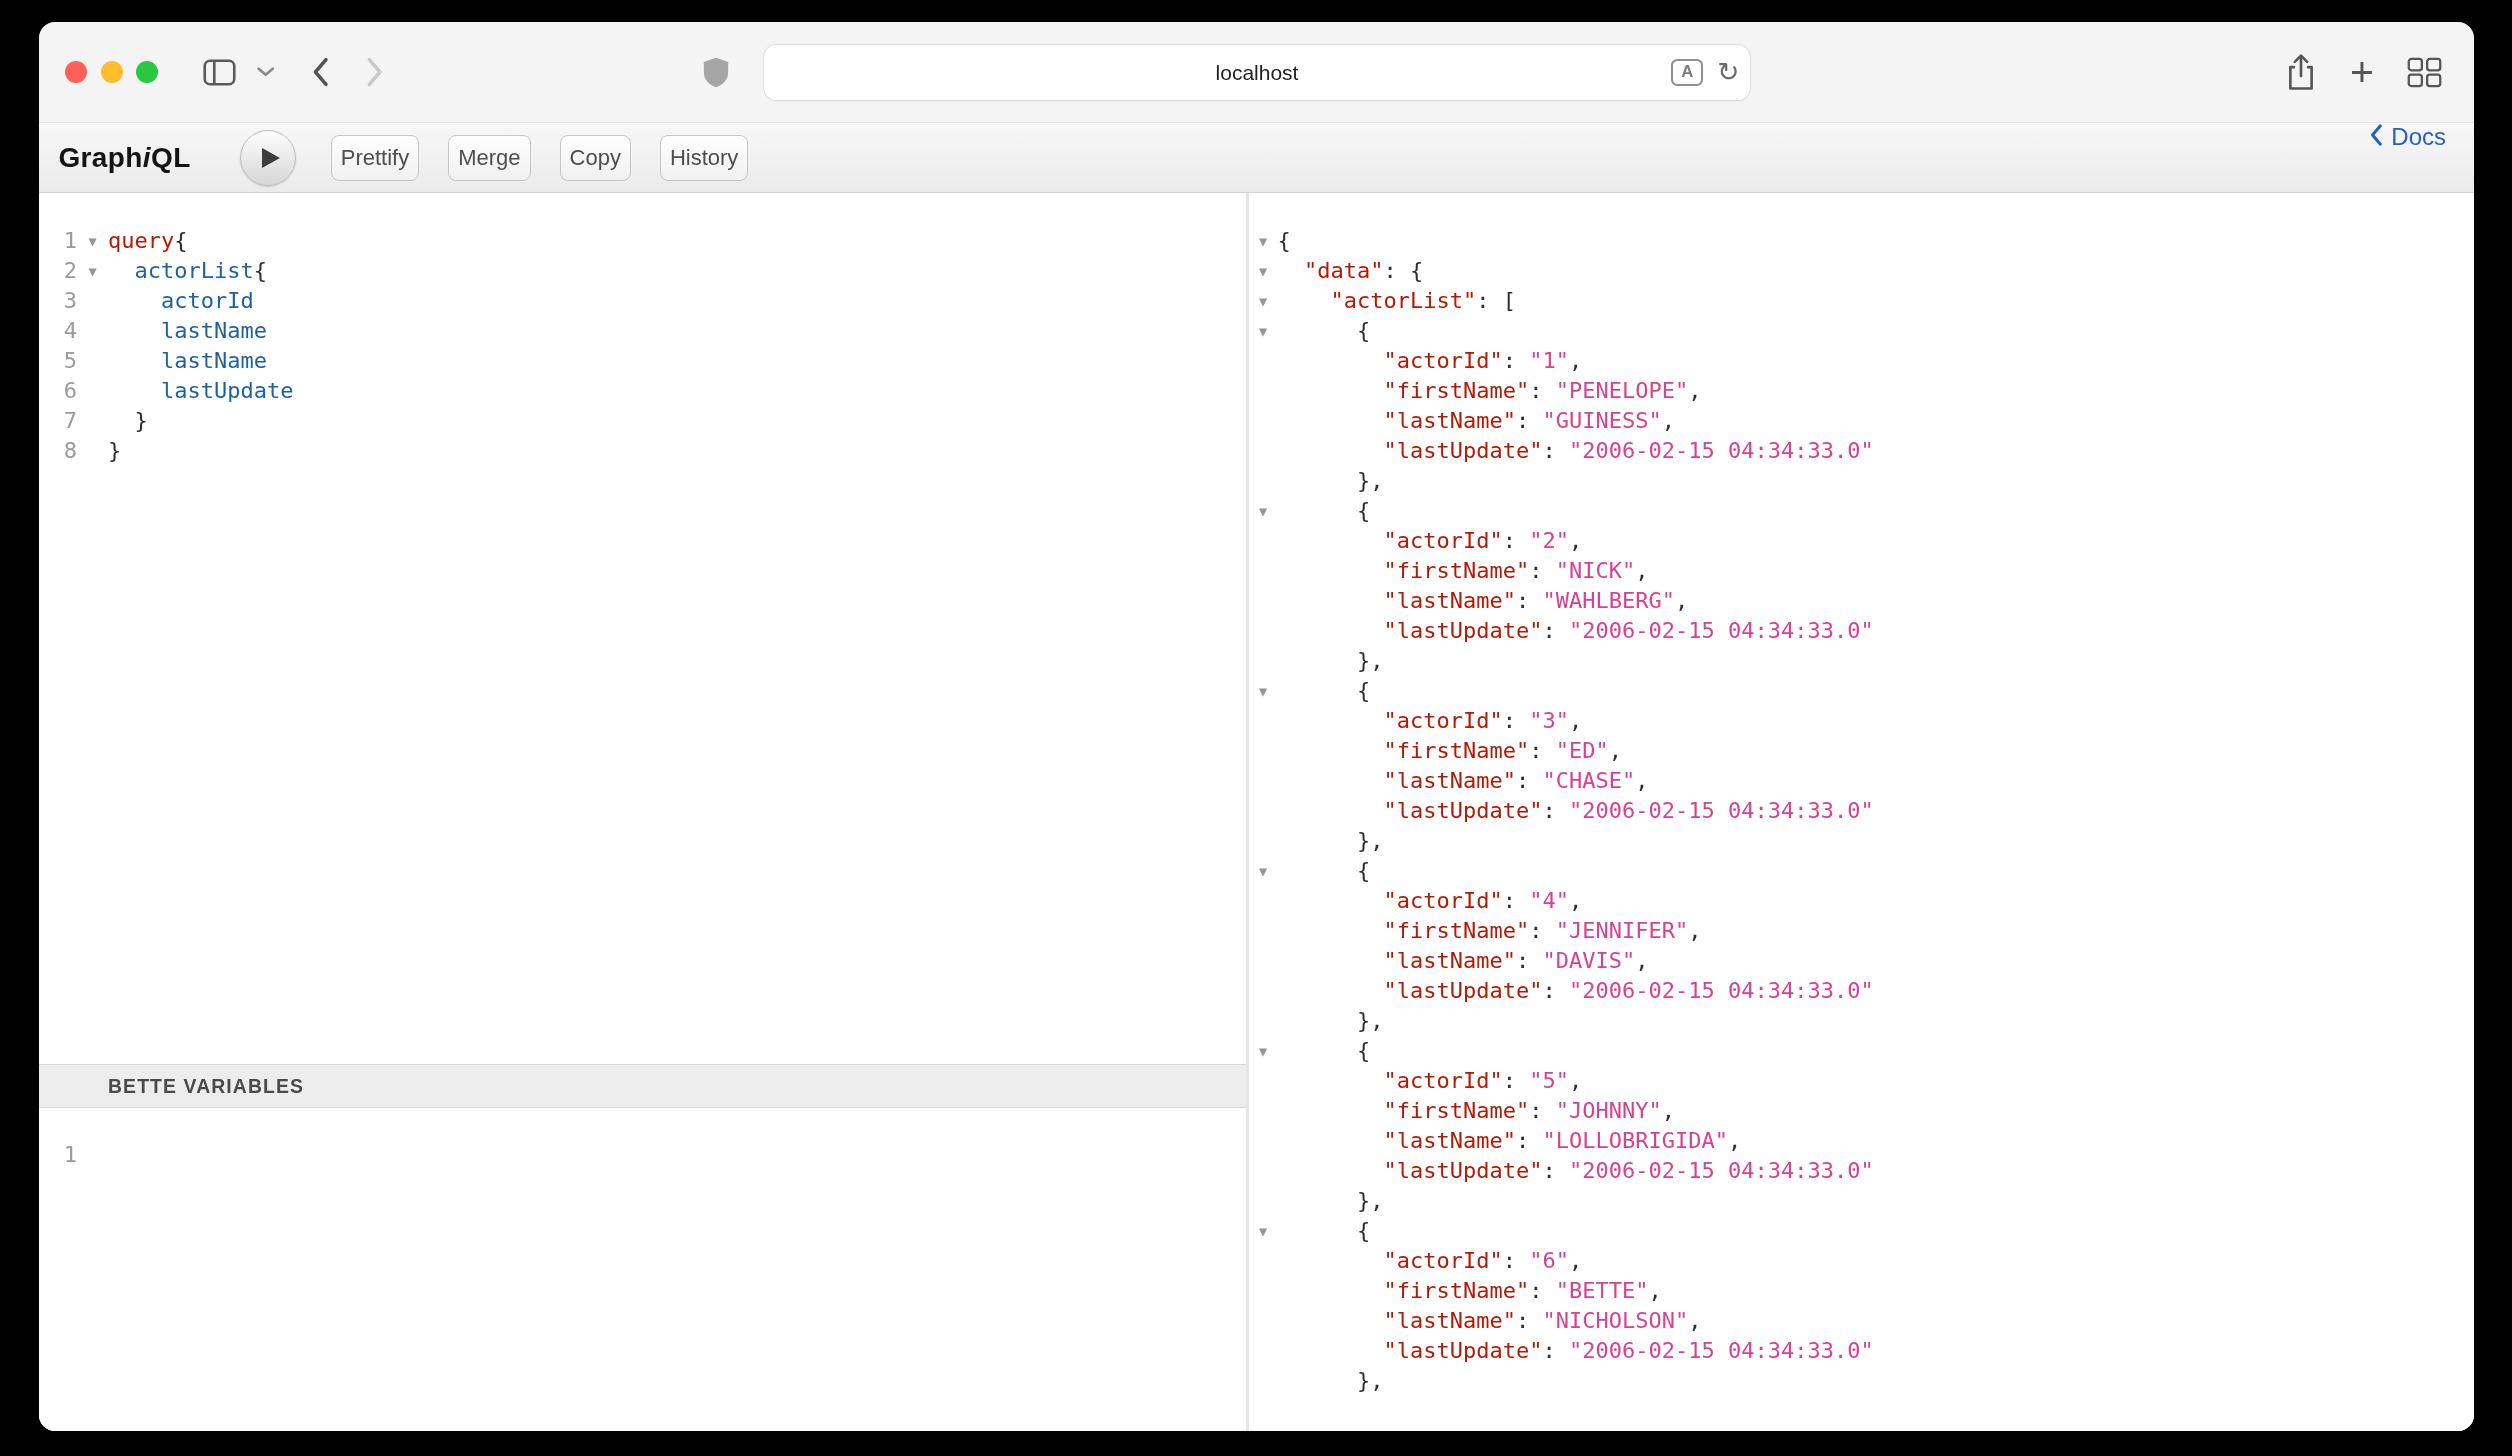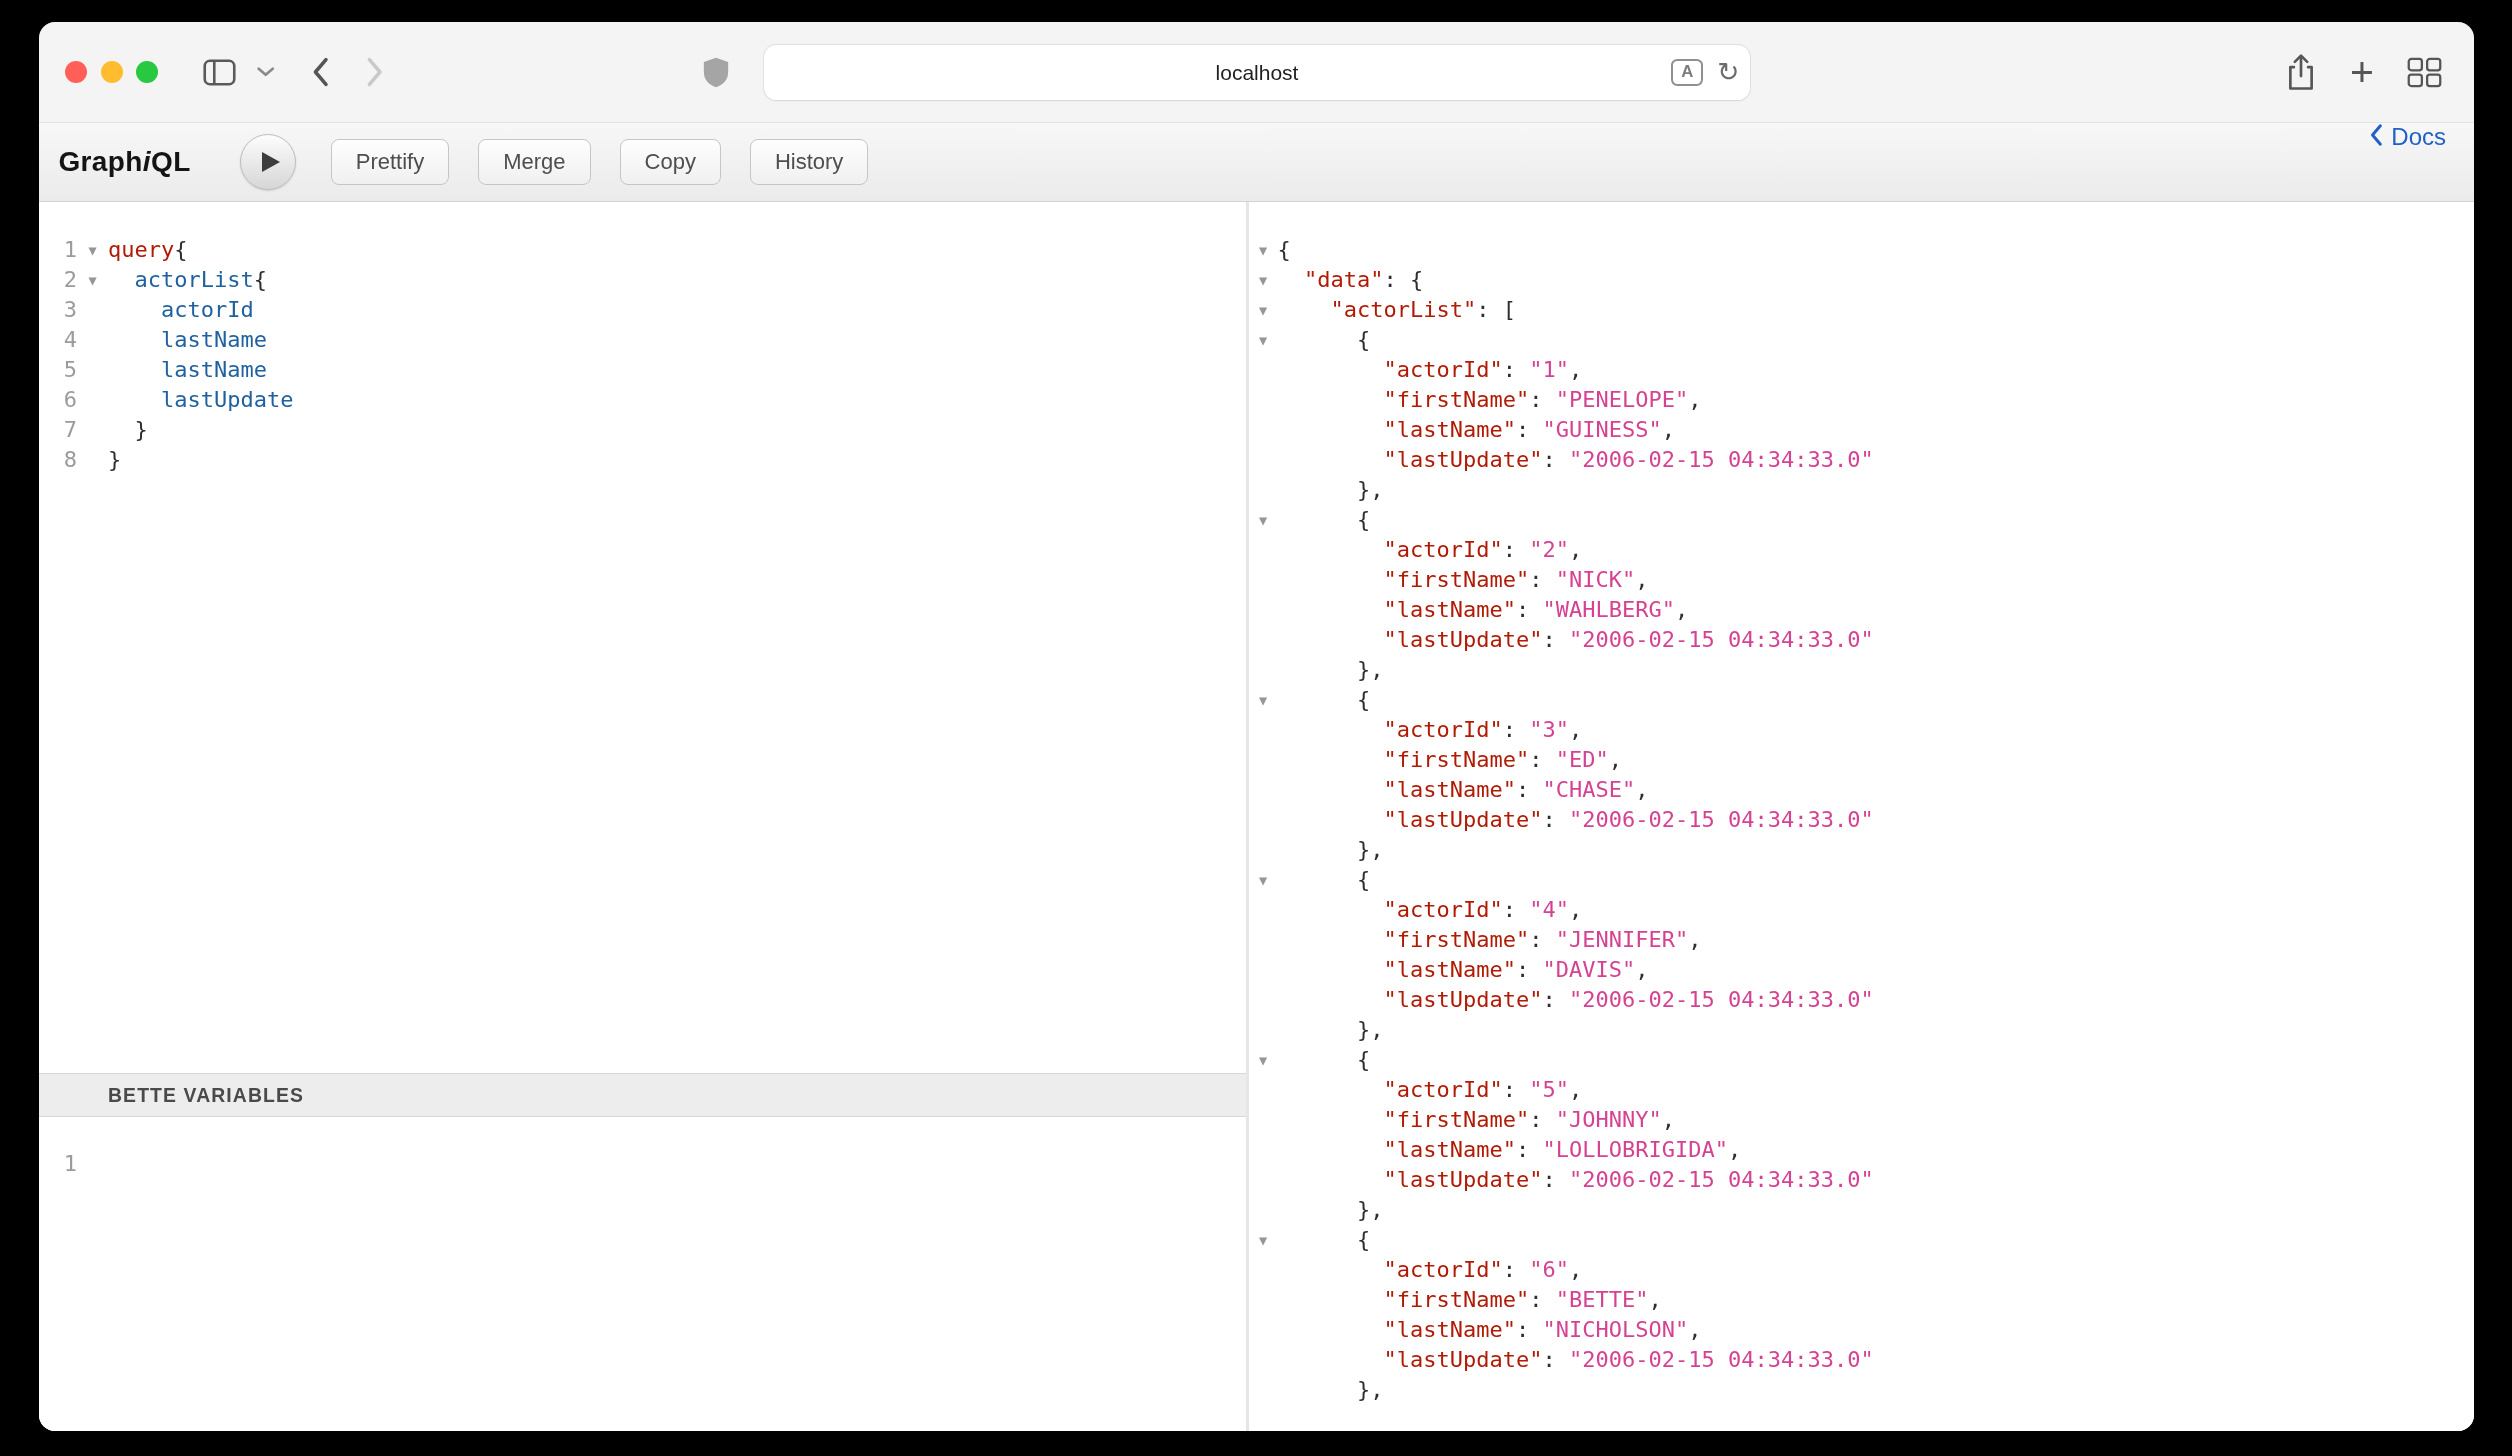--- a/index.html
+++ b/index.html
@@ -21,29 +21,29 @@
              box-shadow:0 0 0 0.9px rgba(0,0,0,0.07),0 0.9px 2.6px rgba(0,0,0,0.06);
              display:flex;align-items:center;justify-content:center;}
   .url-text{font-size:21px;color:#1f1f1f;}
   .url-icons{position:absolute;right:10.6px;display:flex;align-items:center;gap:14px;}
   .translate-box{width:32px;height:26.4px;border:2.2px solid #909090;border-radius:6.2px;display:flex;align-items:center;justify-content:center;font-size:16.7px;color:#7b7b7b;font-weight:600;}
   .reload-glyph{font-size:26.4px;color:#6b6b6b;line-height:1;}
   .right-cluster{position:absolute;right:32px;top:0;height:100%;display:flex;align-items:center;gap:33px;}
   .plus-glyph{font-size:41px;font-weight:300;color:#565656;line-height:1;}
 
   
-  .gql-bar{height:80px;background:linear-gradient(#f7f7f7,#ebebeb);border-top:0.9px solid #e3e3e3;border-bottom:1.8px solid #d2d2d2;
+  .gql-bar{height:71px;background:linear-gradient(#f7f7f7,#ebebeb);border-top:0.9px solid #e3e3e3;border-bottom:1.8px solid #d2d2d2;
            display:flex;align-items:center;flex-shrink:0;position:relative;}
   .logo{margin-left:19.4px;font-size:28px;font-weight:700;color:#141414;letter-spacing:0.4px;}
   .logo em{font-style:italic;}
   .play-btn{margin-left:49px;width:56px;height:56px;border-radius:50%;background:linear-gradient(#fdfdfd,#d6d6d6);
             border:0.9px solid #bcbcbc;box-shadow:0 0.9px 1.8px rgba(0,0,0,0.15);display:flex;align-items:center;justify-content:center;cursor:pointer;}
   .play-tri{width:0;height:0;border-left:18.5px solid #3d3d3d;border-top:10.6px solid transparent;border-bottom:10.6px solid transparent;margin-left:6.2px;}
   .tb-buttons{display:flex;gap:29px;margin-left:35px;}
-  .tb-btn{height:46px;padding:0 24px;font-size:22px;color:#4e4e4e;background:linear-gradient(#fefefe,#f0f0f0);
+  .tb-btn{height:46px;padding:0 9px;font-size:22px;color:#4e4e4e;background:linear-gradient(#fefefe,#f0f0f0);
           border:0.9px solid #c6c6c6;border-radius:8px;display:flex;align-items:center;font-family:"Liberation Sans",sans-serif;}
   .docs-link{position:absolute;right:28px;top:0;height:100%;display:flex;align-items:flex-start;gap:8px;color:var(--docs);font-size:24px;cursor:pointer;}
 
   
   .content{flex:1;display:flex;min-height:0;background:#fff;}
   .editor-pane{width:1207px;flex-shrink:0;display:flex;flex-direction:column;background:#fff;}
   .query-editor{height:871px;overflow:hidden;padding-top:33px;}
   .divider{width:2.6px;background:#e6e6e6;flex-shrink:0;}
   .result-pane{flex:1;overflow:hidden;padding-top:33px;background:#fff;}
 

